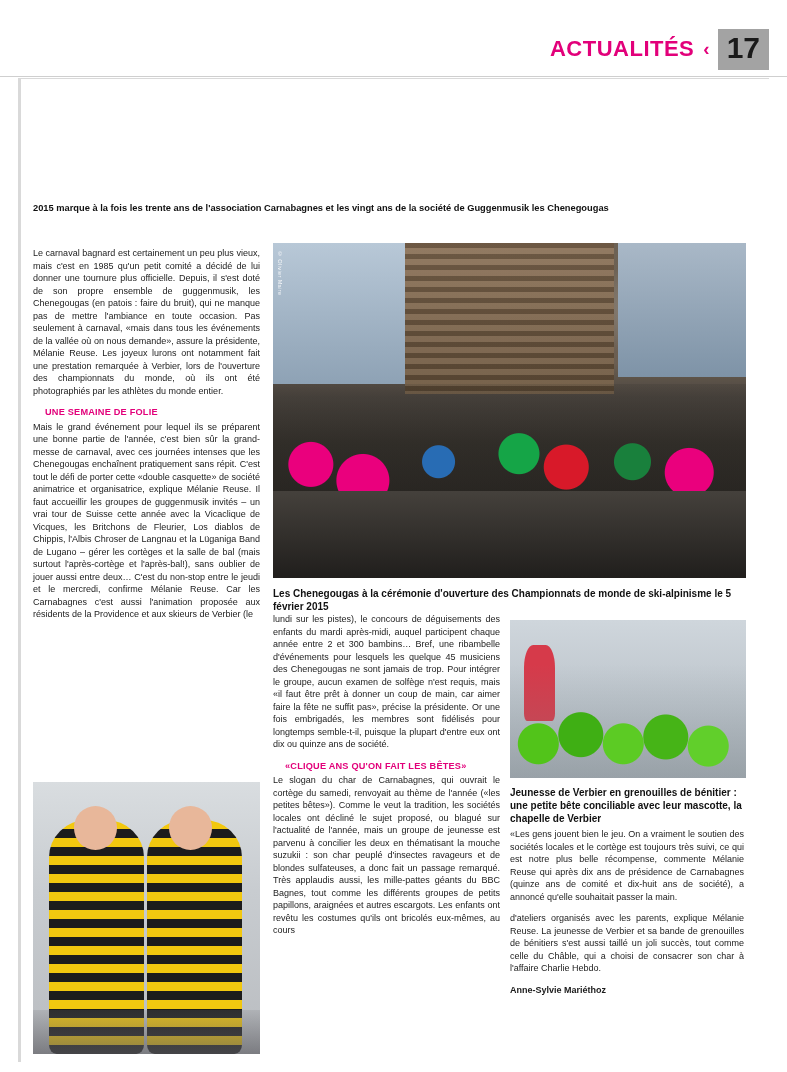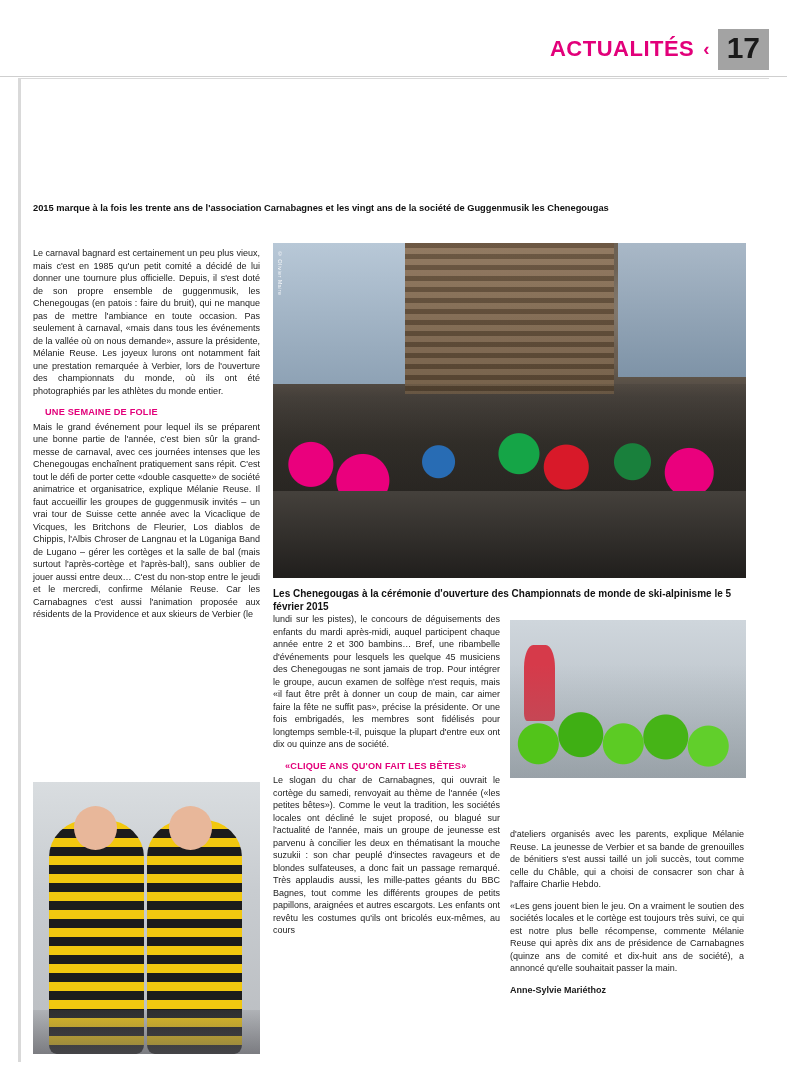--- a/index.html
+++ b/index.html
@@ -251,20 +251,21 @@
     <div class="crowd"></div>
     <div class="snow"></div>
     <div class="credit">© Olivier Maire</div>
   </div>
   <div class="caption" id="caption-main">Les Chenegougas à la cérémonie d'ouverture des Championnats de monde de ski-alpinisme le 5 février 2015</div>
 
   <div class="photo" id="photo-verbier">
     <div class="person"></div>
     <div class="frogs"></div>
   </div>
+  <div class="caption" id="caption-verbier">Jeunesse de Verbier en grenouilles de bénitier : une petite bête conciliable avec leur mascotte, la chapelle de Verbier</div>
 
   <div class="photo" id="photo-bees">
     <div class="bee-a"></div>
     <div class="bee-b"></div>
     <div class="head-a"></div>
     <div class="head-b"></div>
     <div class="ground"></div>
   </div>
 
   <div class="col" id="col1">
@@ -273,18 +274,18 @@
     <p>Mais le grand événement pour lequel ils se préparent une bonne partie de l'année, c'est bien sûr la grand-messe de carnaval, avec ces journées intenses que les Chenegougas enchaînent pratiquement sans répit. C'est tout le défi de porter cette «double casquette» de société animatrice et organisatrice, explique Mélanie Reuse. Il faut accueillir les groupes de guggenmusik invités – un vrai tour de Suisse cette année avec la Vicaclique de Vicques, les Britchons de Fleurier, Los diablos de Chippis, l'Albis Chroser de Langnau et la Lüganiga Band de Lugano – gérer les cortèges et la salle de bal (mais surtout l'après-cortège et l'après-bal!), sans oublier de jouer aussi entre deux… C'est du non-stop entre le jeudi et le mercredi, confirme Mélanie Reuse. Car les Carnabagnes c'est aussi l'animation proposée aux résidents de la Providence et aux skieurs de Verbier (le</p>
   </div>
 
   <div class="col" id="col2">
     <p>lundi sur les pistes), le concours de déguisements des enfants du mardi après-midi, auquel participent chaque année entre 2 et 300 bambins… Bref, une ribambelle d'événements pour lesquels les quelque 45 musiciens des Chenegougas ne sont jamais de trop. Pour intégrer le groupe, aucun examen de solfège n'est requis, mais «il faut être prêt à donner un coup de main, car aimer faire la fête ne suffit pas», précise la présidente. Or une fois embrigadés, les membres sont fidélisés pour longtemps semble-t-il, puisque la plupart d'entre eux ont dix ou quinze ans de société.</p>
     <div class="subhead">«CLIQUE ANS QU'ON FAIT LES BÊTES»</div>
     <p>Le slogan du char de Carnabagnes, qui ouvrait le cortège du samedi, renvoyait au thème de l'année («les petites bêtes»). Comme le veut la tradition, les sociétés locales ont décliné le sujet proposé, ou blagué sur l'actualité de l'année, mais un groupe de jeunesse est parvenu à concilier les deux en thématisant la mouche suzukii : son char peuplé d'insectes ravageurs et de blondes sulfateuses, a donc fait un passage remarqué. Très applaudis aussi, les mille-pattes géants du BBC Bagnes, tout comme les différents groupes de petits papillons, araignées et autres escargots. Les enfants ont revêtu les costumes qu'ils ont bricolés eux-mêmes, au cours</p>
   </div>
 
   <div class="col" id="col3">
+    <p>«Les gens jouent bien le jeu. On a vraiment le soutien des sociétés locales et le cortège est toujours très suivi, ce qui est notre plus belle récompense, commente Mélanie Reuse qui après dix ans de présidence de Carnabagnes (quinze ans de comité et dix-huit ans de société), a annoncé qu'elle souhaitait passer la main.</p>
     <p>d'ateliers organisés avec les parents, explique Mélanie Reuse. La jeunesse de Verbier et sa bande de grenouilles de bénitiers s'est aussi taillé un joli succès, tout comme celle du Châble, qui a choisi de consacrer son char à l'affaire Charlie Hebdo.</p>
-    <p>«Les gens jouent bien le jeu. On a vraiment le soutien des sociétés locales et le cortège est toujours très suivi, ce qui est notre plus belle récompense, commente Mélanie Reuse qui après dix ans de présidence de Carnabagnes (quinze ans de comité et dix-huit ans de société), a annoncé qu'elle souhaitait passer la main.</p>
     <div class="signature">Anne-Sylvie Mariéthoz</div>
   </div>
 
 </div>
 
 </body></html>

